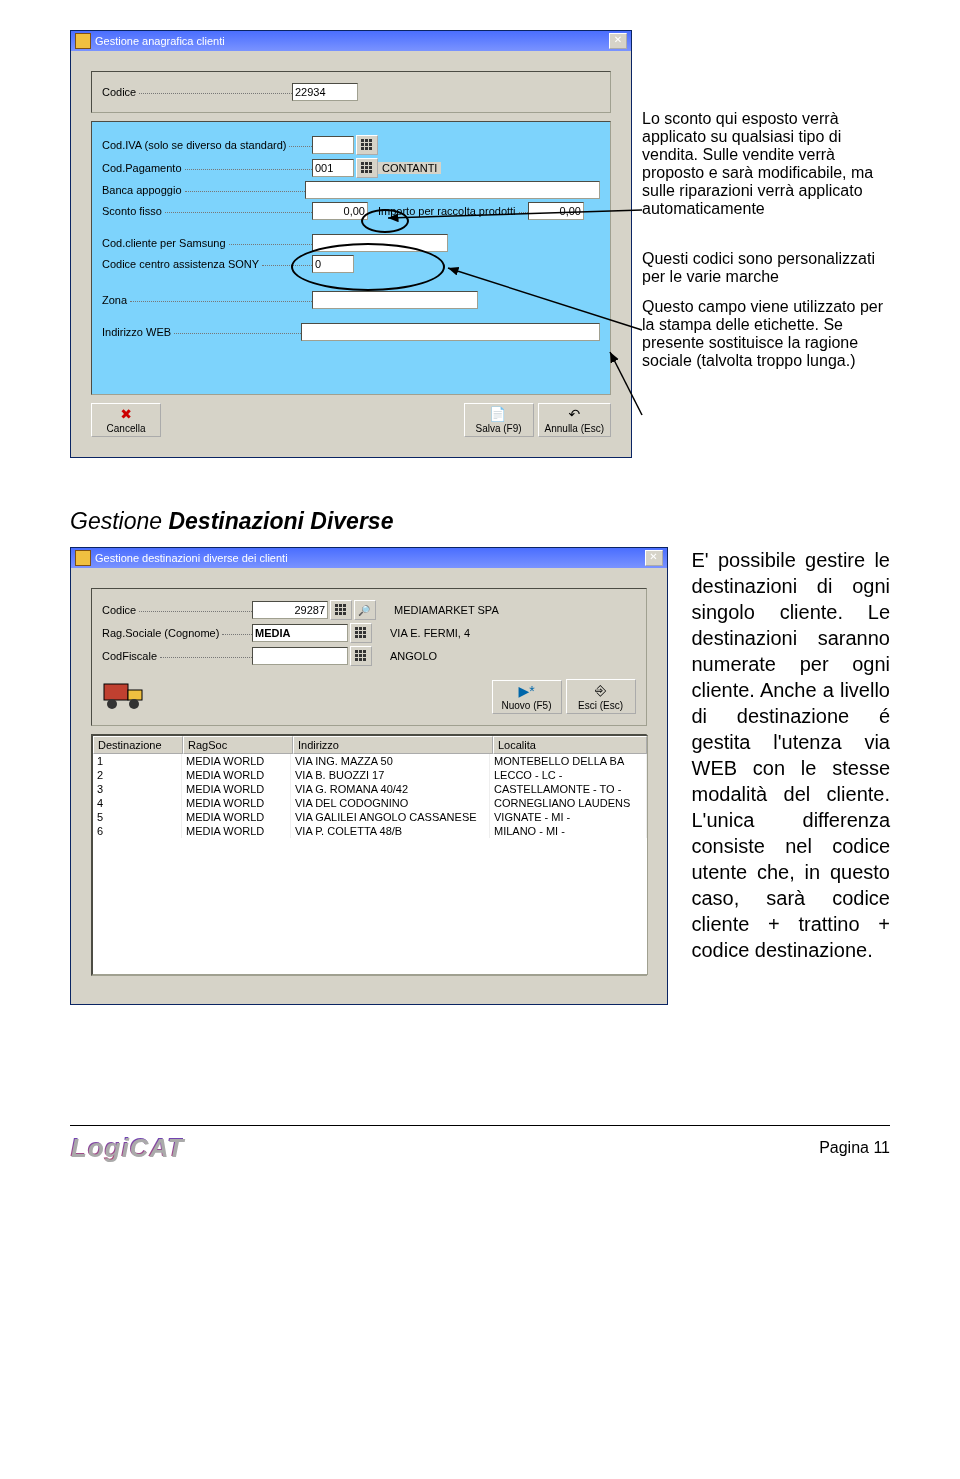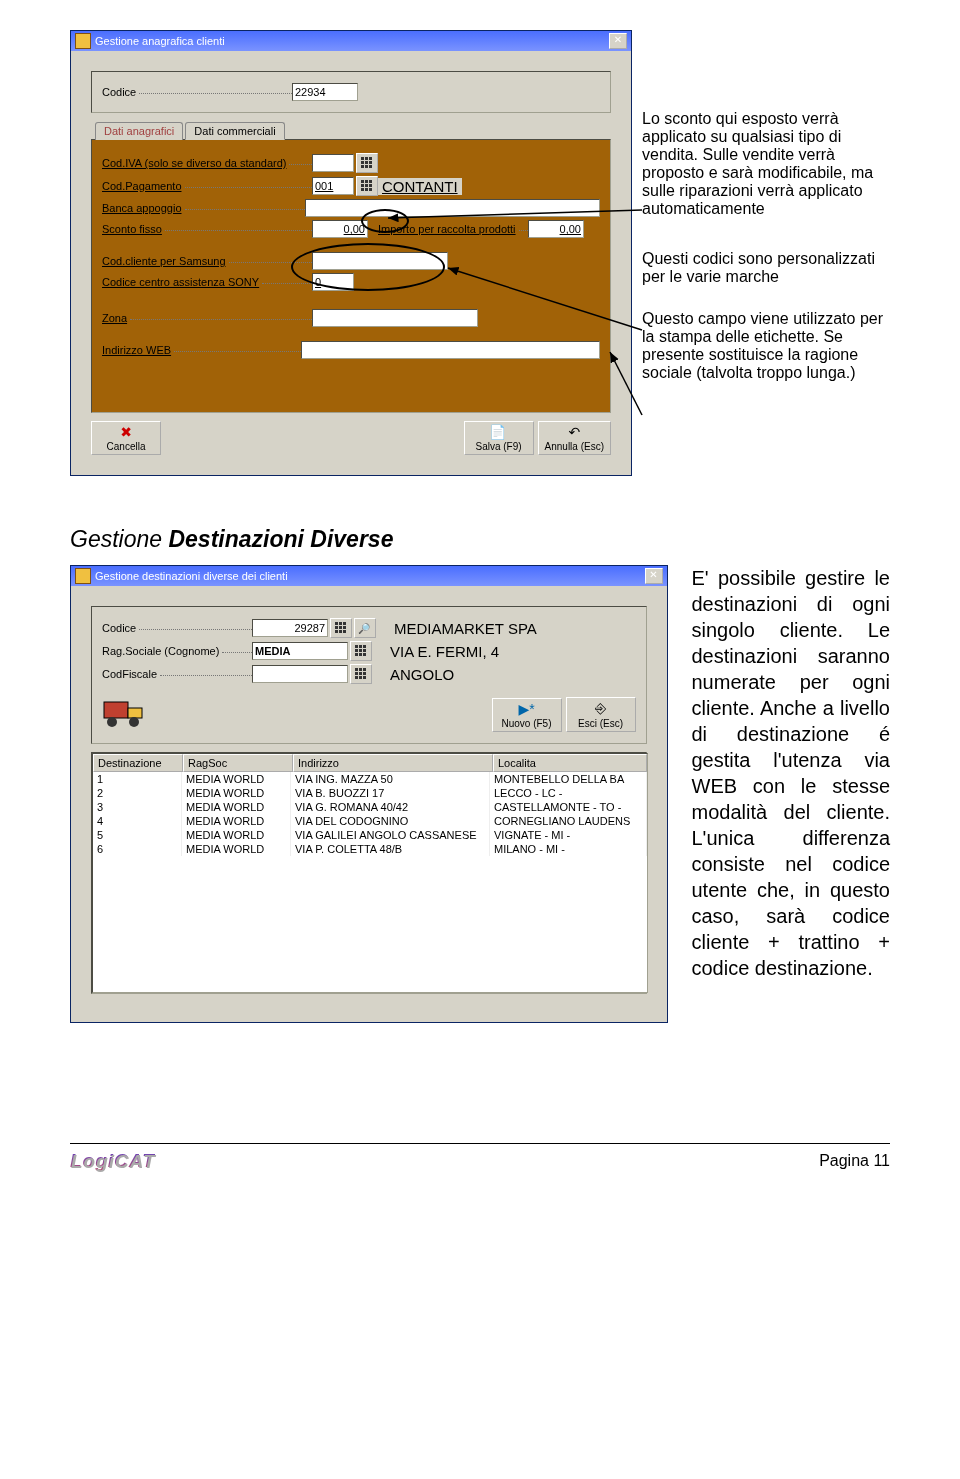--- a/index.html
+++ b/index.html
@@ -24,22 +24,22 @@
   .dotwrap .txt { padding-right:3px; }
   .dotwrap .dots { flex:1; border-bottom:1px dotted #777; position:relative; top:-2px; }
   input.fld { background:#fff; border:1px inset #a0a090; font-size:11px; height:16px; padding:0 2px; font-family:Tahoma,Arial,sans-serif; }
   .mini-btn { width:20px; height:18px; background:#d6d3c8; border:1px outset #fff; display:inline-flex; align-items:center; justify-content:center; margin-left:2px; }
   .keypad-icon { width:12px; height:12px; display:grid; grid-template-columns:repeat(3,3px); grid-template-rows:repeat(3,3px); gap:1px; }
   .keypad-icon span { background:#333; }
   .tabbar { display:flex; padding:0 4px; margin-top:4px; }
   .tab { border:1px solid #888; border-bottom:none; padding:2px 8px; font-size:11px; background:#d6d3c8; margin-right:2px; border-radius:3px 3px 0 0; position:relative; top:1px; }
   .tab.inactive { color:#a04040; }
   .tab.active { color:#000; background:#d6d3c8; border-bottom:1px solid #d6d3c8; }
-  .tabpanel { border:1px inset #a0a090; padding:10px; background:#a16207;text-decoration:underline; }
-  .disp { background:#d6d3c8; border:none; font-size:15px; display:inline-block; padding:0 4px; }
+  .tabpanel { border:1px inset #a0a090; padding:10px; background:#7dd3fc; }
+  .disp { background:#d6d3c8; border:none; font-size:11px; display:inline-block; padding:0 4px; }
   .actionbar { display:flex; justify-content:space-between; margin-top:8px; }
   .btn { border:1px outset #fff; background:#d6d3c8; font-size:10px; text-align:center; padding:2px 6px; min-width:56px; }
   .btn .glyph { display:block; font-size:14px; margin-bottom:1px; }
   .callout { background:#fff; }
 
   
   .arrow { position:absolute; pointer-events:none; }
 
   
   .section-title { font-size:23px; font-style:italic; margin:60px 0 12px 0; }
@@ -54,21 +54,21 @@
   .grid-row { display:flex; }
   .grid-row .cell { padding:1px 4px; border-right:1px solid #eee; overflow:hidden; white-space:nowrap; }
   .cw1{width:80px} .cw2{width:100px} .cw3{width:190px} .cw4{flex:1}
 
   .truck-icon { width:46px; height:40px; display:inline-block; }
 
   .circle1 { position:absolute; border:2px solid #000; border-radius:50%; width:44px; height:20px; }
   .circle2 { position:absolute; border:2px solid #000; border-radius:50%; width:150px; height:44px; }
 
   .footer { border-top:1px solid #000; margin:30px 70px 0 70px; padding-top:6px; display:flex; justify-content:space-between; align-items:center; font-size:16px; }
-  .logo { font-weight:bold; font-style:italic; font-size:19px; letter-spacing:1px;
+  .logo { font-weight:bold; font-style:italic; font-size:26px; letter-spacing:1px;
     background:linear-gradient(#6040c0,#bb5070); -webkit-background-clip:text; background-clip:text; color:transparent;
     text-shadow:1px 1px 0 #aaa; }
 
   svg line.connector { stroke:#000; stroke-width:1.5; }
   svg .arrowhead { fill:#000; }
 </style>
 </head>
 <body>
 
 <div class="page">
@@ -87,24 +87,20 @@
         <div class="panel">
           <div class="row">
             <div class="dotwrap">
                 <span class="txt">Codice</span>
                 <span class="dots"></span>
               </div>
             <input class="fld" style="width: 60px;" readonly="" value="22934">
           </div>
         </div>
 
-        <div class="tabbar">
-          <div class="tab inactive">Dati anagrafici</div>
-          <div class="tab active">Dati commerciali</div>
-        </div>
         <div class="tabpanel">
           <div class="row">
             <div class="dotwrap" style="width:210px">
                 <span class="txt">Cod.IVA (solo se diverso da standard)</span>
                 <span class="dots"></span>
               </div>
             <input class="fld" style="width: 36px;">
             <span class="mini-btn">
                 <span class="keypad-icon">
                   <span></span>
@@ -203,21 +199,21 @@
         </div>
       </div>
 
       <div class="circle1" style="left:290px; top:178px;"></div>
       <div class="circle2" style="left:220px; top:212px;"></div>
     </div>
 
     <div style="width:260px; position:relative;">
       <div class="callout" style="margin-top:80px">Lo sconto qui esposto verrà applicato su qualsiasi tipo di vendita. Sulle vendite verrà proposto e sarà modificabile, ma sulle riparazioni verrà applicato automaticamente</div>
       <div class="callout" style="margin-top:32px">Questi codici sono personalizzati per le varie marche</div>
-      <div class="callout" style="margin-top:24px">Questo campo viene utilizzato per la stampa delle etichette. Se presente sostituisce la ragione sociale (talvolta troppo lunga.)</div>
+      <div class="callout" style="margin-top:12px">Questo campo viene utilizzato per la stampa delle etichette. Se presente sostituisce la ragione sociale (talvolta troppo lunga.)</div>
     </div>
 
     <svg class="arrow" style="left:0;top:0;width:840px;height:480px;">
       <defs>
           <marker id="ah" markerWidth="8" markerHeight="8" refX="7" refY="3" orient="auto">
             <path d="M0,0 L7,3 L0,6 Z" class="arrowhead"></path>
           </marker>
         </defs>
       <line class="connector" x1="572" y1="180" x2="318" y2="188" marker-end="url(#ah)"></line>
       <line class="connector" x1="572" y1="300" x2="378" y2="238" marker-end="url(#ah)"></line>

